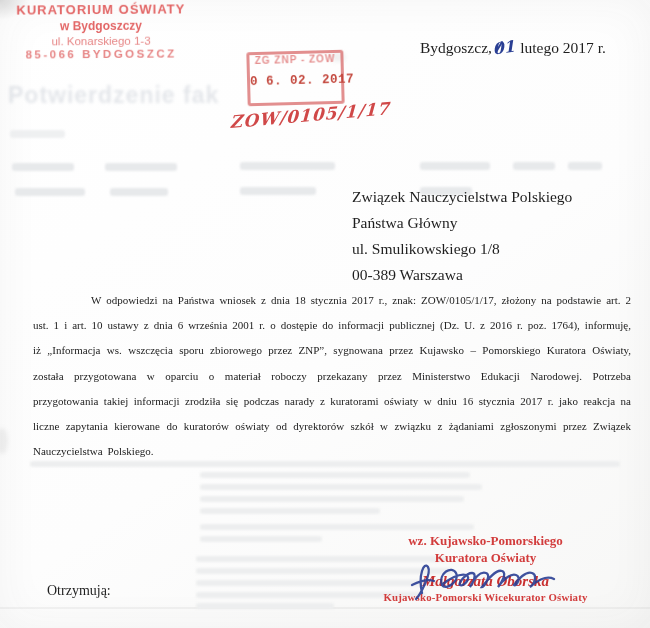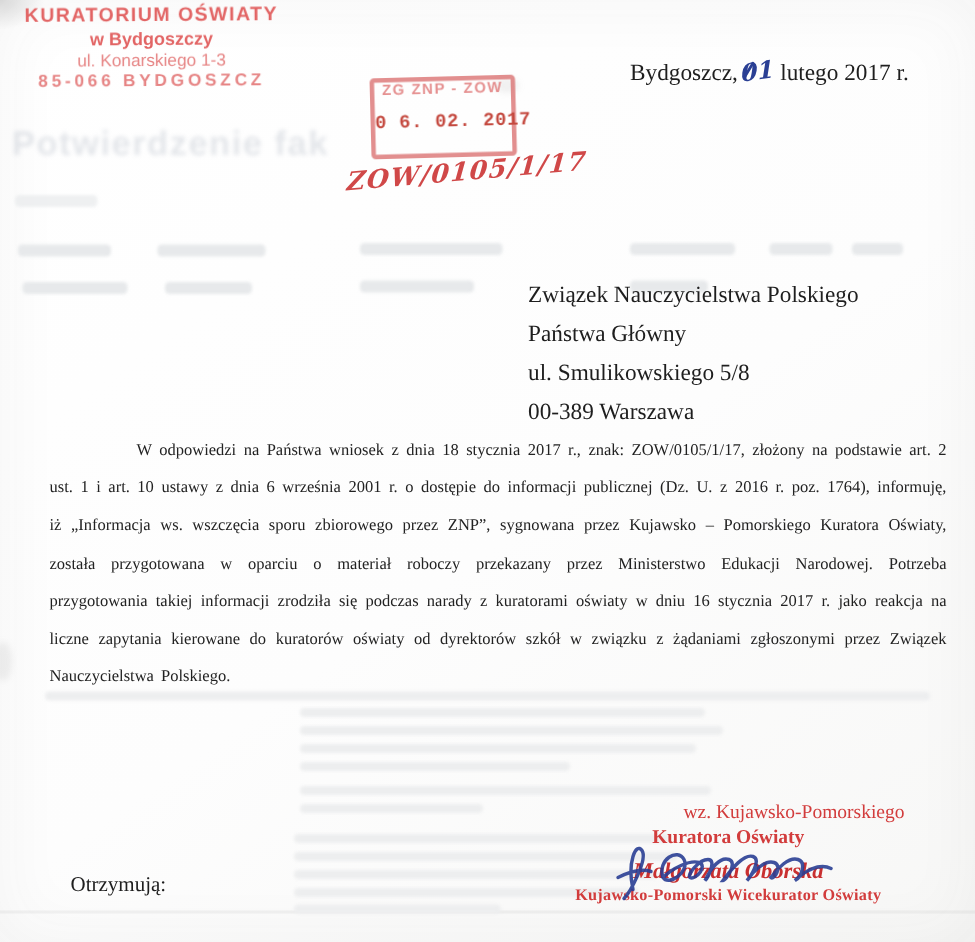--- a/index.html
+++ b/index.html
@@ -77,21 +77,21 @@
   .body-par{
     position:absolute;left:33px;top:288px;width:598px;
     font-size:11px;line-height:25.2px;text-align:justify;
     text-indent:58px;word-spacing:2px;color:#222;
   }
   
   .sig-block{
     position:absolute;left:368px;top:533px;width:235px;text-align:center;
     color:#d23c3c;filter:blur(.2px);
   }
-  .sig-l1{font-size:13px;font-weight:normal;text-align:right;}
+  .sig-l1{font-size:13px;font-weight:bold;}
   .sig-l2{font-size:13px;font-weight:bold;margin-top:1px;}
   .sig-name{font-size:15px;font-weight:bold;font-style:italic;color:#c93030;margin-top:7px;}
   .sig-title{font-size:10.8px;font-weight:bold;margin-top:1px;letter-spacing:.2px;}
   .sig-scrawl{position:absolute;left:40px;top:22px;pointer-events:none;}
   
   .distribution{position:absolute;left:47px;top:583px;font-size:14px;}
   
   .corner-smudge{
     position:absolute;left:0;top:0;width:30px;height:20px;
     background:radial-gradient(ellipse at 0 0,rgba(120,120,120,.25),rgba(120,120,120,0) 70%);
@@ -150,21 +150,21 @@
 
   <div class="rcv-stamp">
     <div class="rcv-header">ZG ZNP - ZOW</div>
     <div class="rcv-date">0 6. 02. 2017</div>
   </div>
   <div class="rcv-ref">ZOW/0105/1/17</div>
 
   <div class="recipient">
     <div>Związek Nauczycielstwa Polskiego</div>
     <div>Państwa Główny</div>
-    <div>ul. Smulikowskiego 5/8</div>
+    <div>ul. Smulikowskiego 1/8</div>
     <div>00-389 Warszawa</div>
   </div>
 
   <div class="body-par">W odpowiedzi na Państwa wniosek z dnia 18 stycznia 2017 r., znak: ZOW/0105/1/17, złożony na podstawie art. 2 ust. 1 i art. 10 ustawy z dnia 6 września 2001 r. o dostępie do informacji publicznej (Dz. U. z 2016 r. poz. 1764), informuję, iż „Informacja ws. wszczęcia sporu zbiorowego przez ZNP”, sygnowana przez Kujawsko – Pomorskiego Kuratora Oświaty, została przygotowana w oparciu o materiał roboczy przekazany przez Ministerstwo Edukacji Narodowej. Potrzeba przygotowania takiej informacji zrodziła się podczas narady z kuratorami oświaty w dniu 16 stycznia 2017 r. jako reakcja na liczne zapytania kierowane do kuratorów oświaty od dyrektorów szkół w związku z żądaniami zgłoszonymi przez Związek Nauczycielstwa Polskiego.</div>
 
   <div class="sig-block">
     <div class="sig-l1">wz. Kujawsko-Pomorskiego</div>
     <div class="sig-l2">Kuratora Oświaty</div>
     <div class="sig-name">Małgorzata Oborska</div>
     <div class="sig-title">Kujawsko-Pomorski Wicekurator Oświaty</div>

